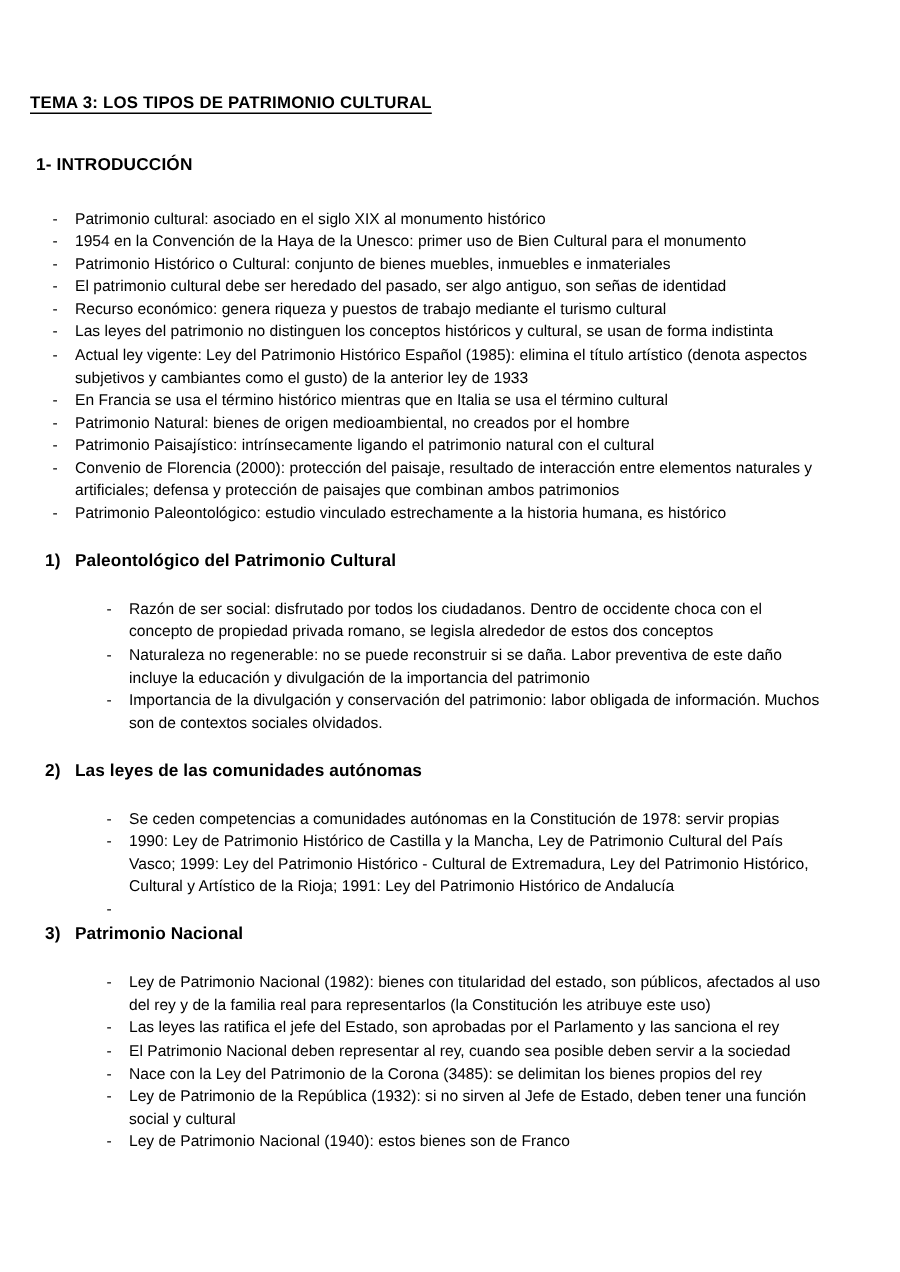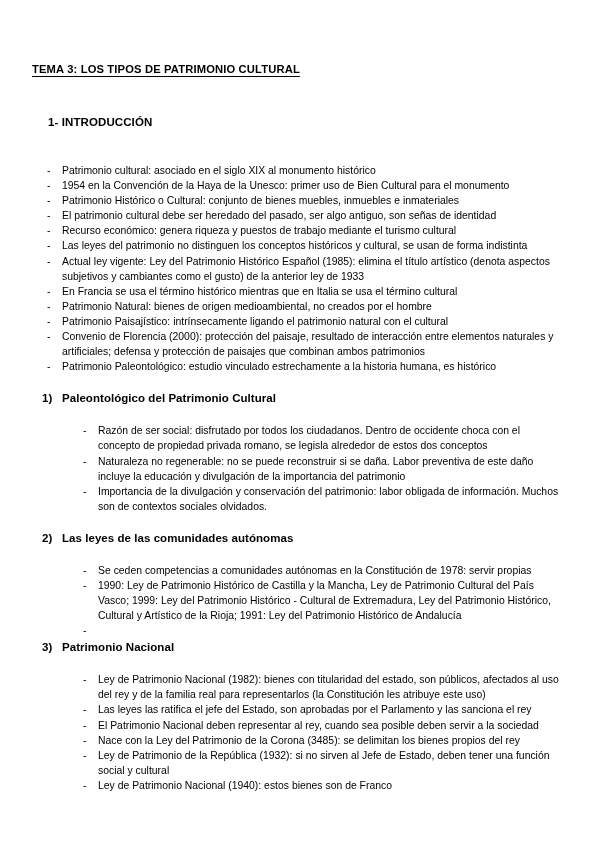--- a/index.html
+++ b/index.html
@@ -19,39 +19,39 @@
     position: relative;
     width: 600px;
     height: 848px;
     background: #ffffff;
     box-sizing: border-box;
     padding: 0;
     overflow: hidden;
   }
   .doc-body {
     position: absolute;
-    left: 32px;
+    left: 20px;
     top: 62px;
     width: 532px;
   }
   .doc-title {
     font-size: 11.2px;
     font-weight: bold;
     letter-spacing: 0.15px;
     text-decoration: underline;
     text-underline-offset: 2.5px;
     line-height: 15px;
     margin: 0;
     white-space: nowrap;
   }
   .section-heading {
     font-size: 11.5px;
     font-weight: bold;
     line-height: 15px;
-    margin: 16px;
+    margin: 4px;
     letter-spacing: 0.1px;
   }
   .spacer-lg { height: 22px; }
   .spacer-md { height: 17px; }
 
   ul.bullets {
     list-style: none;
     margin: 0;
     padding: 0;
   }

